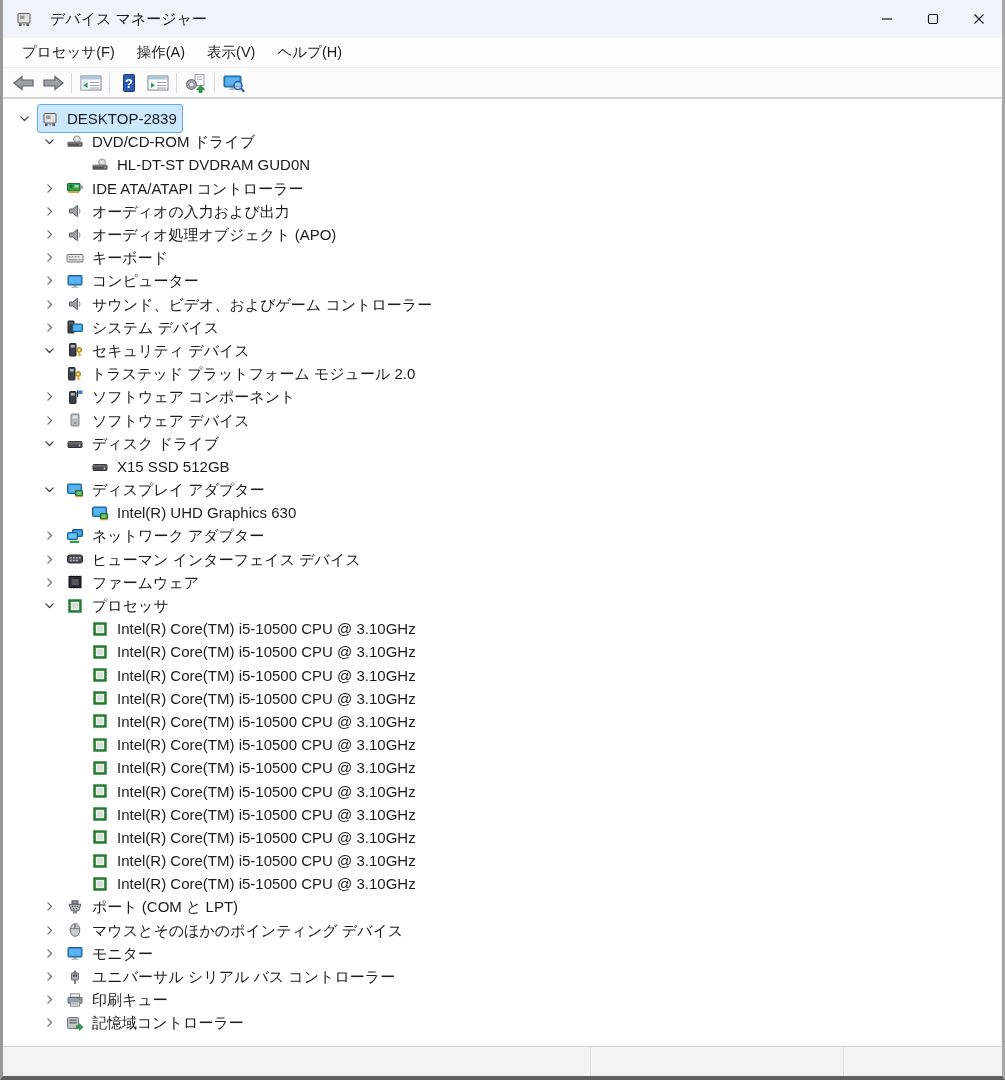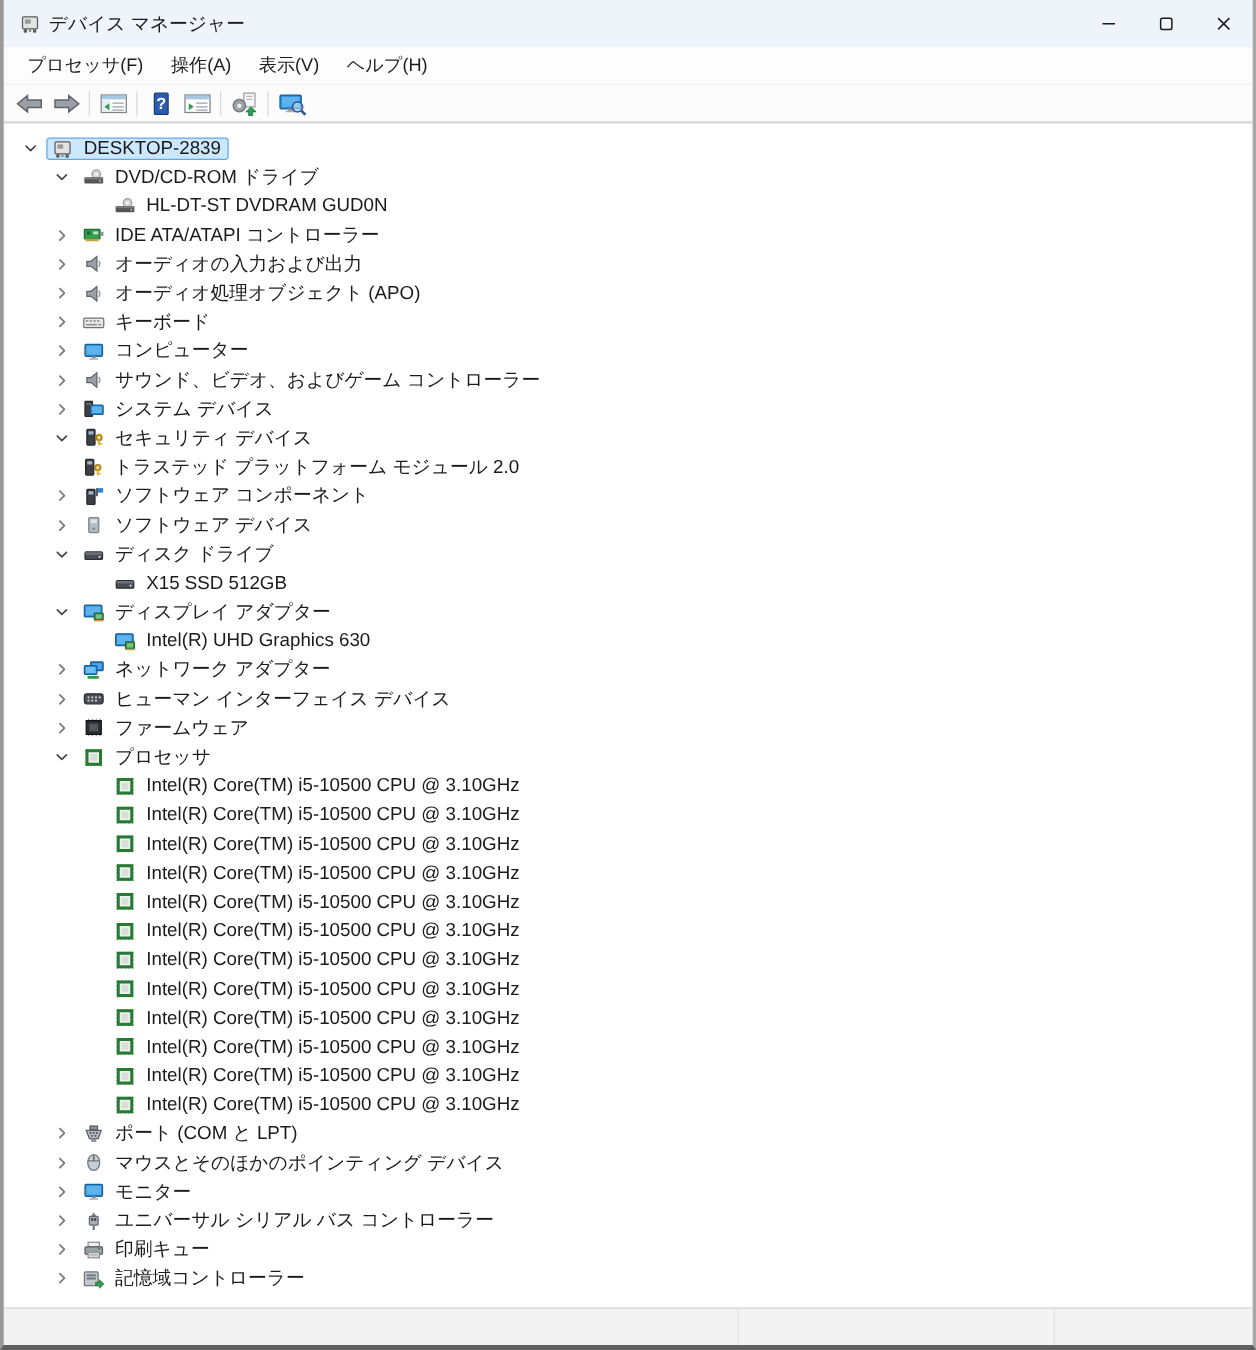--- a/index.html
+++ b/index.html
@@ -5,32 +5,32 @@
   html,body{margin:0;padding:0;background:#c8c8c8;}
   *{box-sizing:border-box;}
   .window{
     width:1005px;height:1080px;position:relative;background:#fff;
     font-family:"Liberation Sans","DejaVu Sans",sans-serif;color:#1b1b1b;
     border-left:3px solid #999;border-right:3px solid #a8a8a8;border-bottom:4px solid #606060;
     overflow:hidden;display:flex;flex-direction:column;
   }
   .titlebar{height:38px;background:#eff3fa;display:flex;align-items:center;flex:0 0 auto;}
   .app-icon{width:18px;height:16px;margin-left:12px;display:inline-flex;}
-  .title-text{font-size:15px;margin-left:6px;flex:1 1 auto;}
+  .title-text{font-size:15px;margin-left:17px;flex:1 1 auto;}
   .win-controls{display:flex;height:100%;}
   .win-btn{width:46px;height:100%;display:flex;align-items:center;justify-content:center;cursor:default;}
   .menubar{height:30px;background:#fdfdfe;display:flex;align-items:center;padding-left:8px;flex:0 0 auto;border-bottom:1px solid #f0f0f0;}
   .menu-item{font-size:14.5px;padding:4px 11px;border-radius:3px;}
   .toolbar{height:31px;background:#fcfcfc;display:flex;align-items:center;padding-left:6px;flex:0 0 auto;border-bottom:2px solid #d6d6d6;}
   .tb-btn{width:29px;height:26px;display:flex;align-items:center;justify-content:center;}
   .tb-sep{width:1px;height:20px;background:#d9d9d9;margin:0 4px;}
   .tree{flex:1 1 auto;background:#fff;padding-top:8px;overflow:hidden;border-right:1px solid #f0f0f0;}
   .trow{height:23.2px;display:flex;align-items:center;white-space:nowrap;}
   .chev{width:26px;height:100%;display:inline-flex;align-items:center;justify-content:center;flex:0 0 auto;}
-  .tcontent{display:inline-flex;align-items:center;height:18px;padding:0 5px 0 2px;border-radius:3px;border:1px solid transparent;}
+  .tcontent{display:inline-flex;align-items:center;height:29px;padding:0 5px 0 2px;border-radius:3px;border:1px solid transparent;}
   .tcontent.selected{background:#cce8ff;border-color:#66a7e8;}
   .ticon{width:20px;height:16px;display:inline-flex;align-items:center;justify-content:center;margin-right:7px;flex:0 0 auto;}
   .tlabel{font-size:15px;line-height:1;}
   .statusbar{height:30px;background:#f3f3f3;border-top:1px solid #d5d5d5;display:flex;flex:0 0 auto;}
   .status-cell{height:100%;}
   .status-cell.c1{width:588px;border-right:1px solid #e2e2e2;}
   .status-cell.c2{width:253px;border-right:1px solid #e2e2e2;}
   .status-cell.c3{flex:1;}
   svg{display:block;}
 </style>

